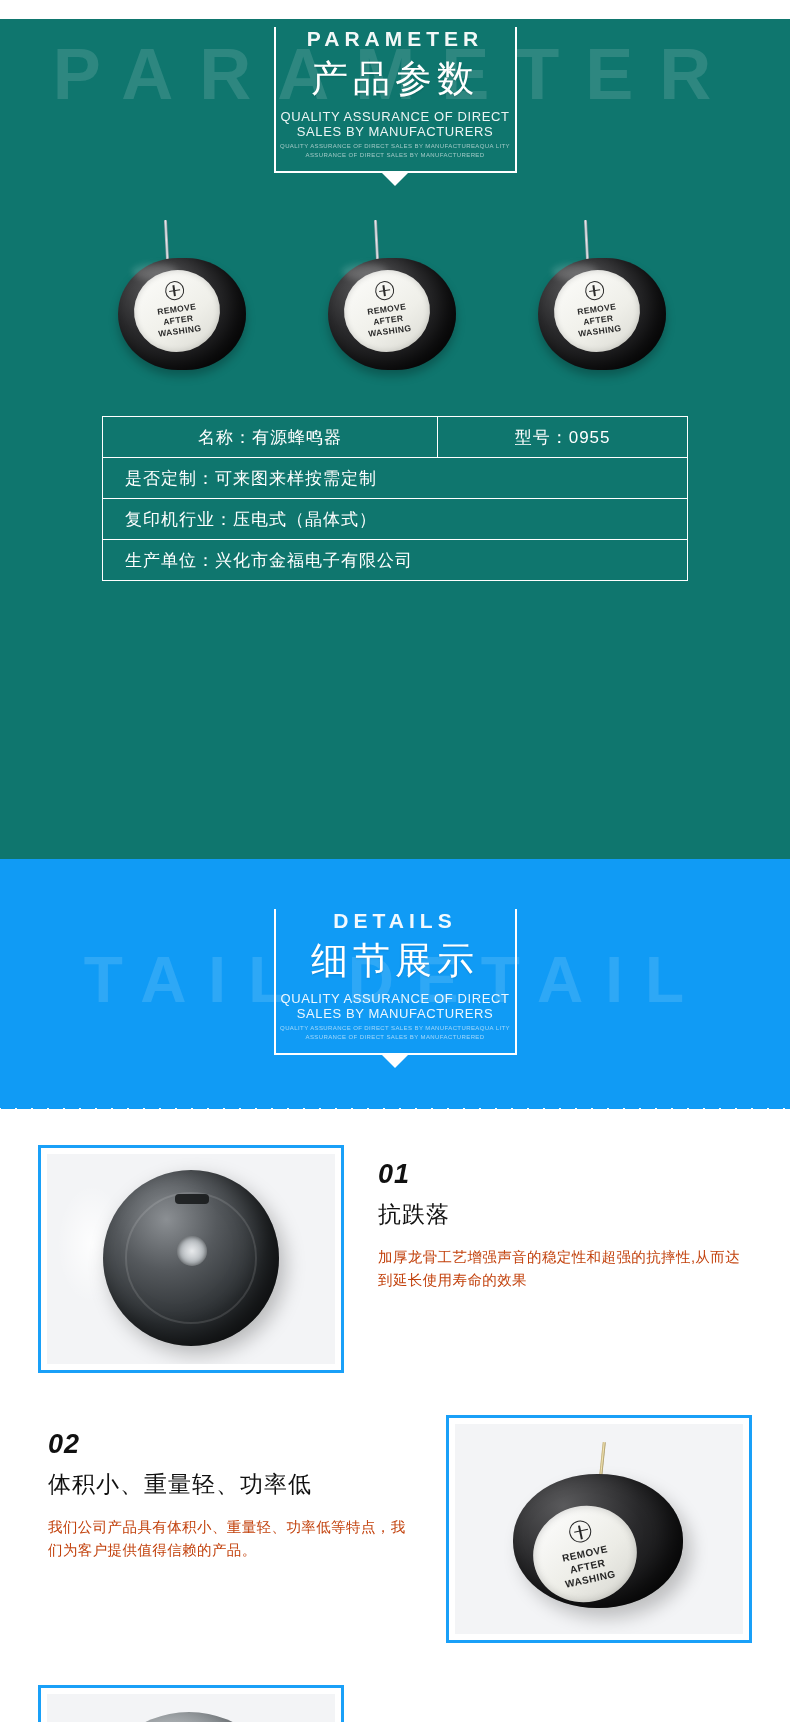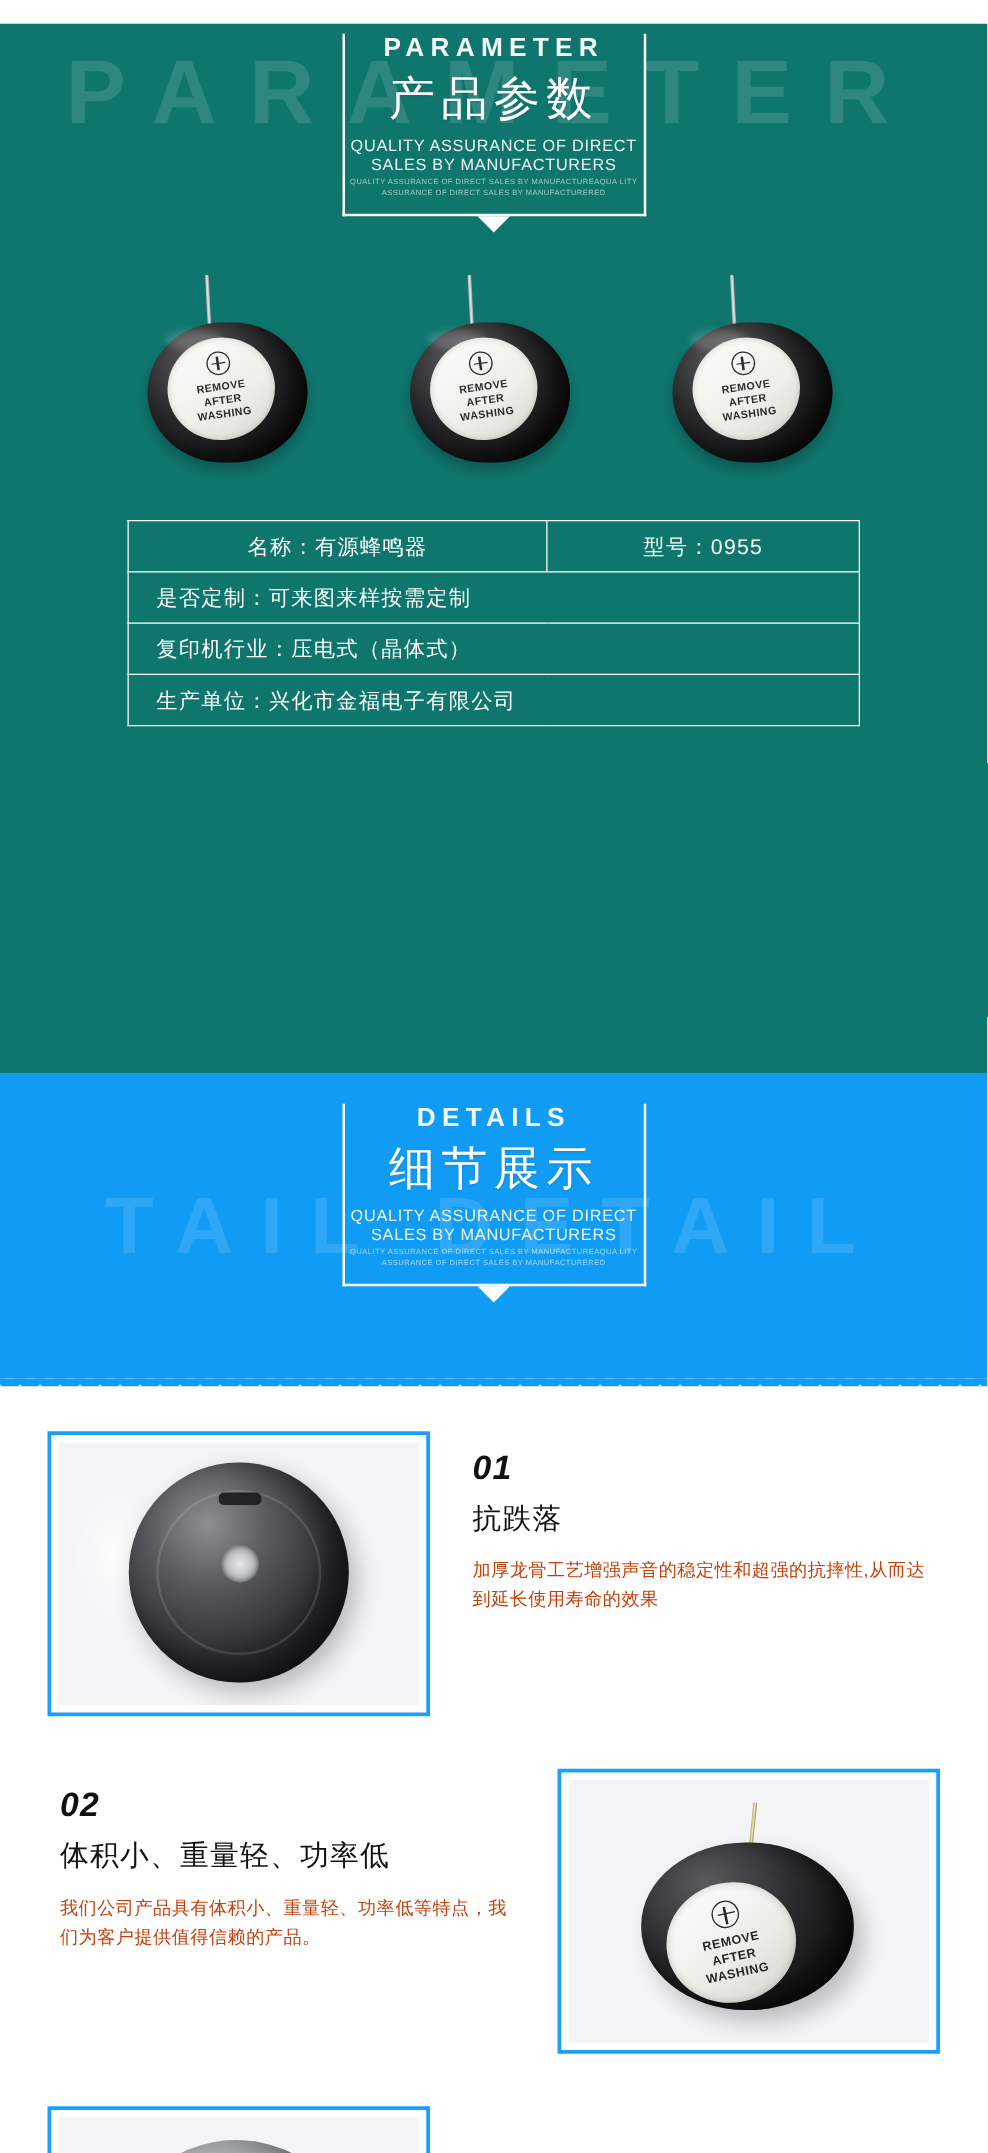--- a/index.html
+++ b/index.html
@@ -426,21 +426,21 @@
       </tr>
       <tr>
         <td colspan="2">生产单位：兴化市金福电子有限公司</td>
       </tr>
     </tbody>
       </table>
   </section>
 
   <section class="sec-details">
     <div class="ghost-text">TAIL DETAIL</div>
-    <div class="title-wrap" style="padding-top:16px;">
+    <div class="title-wrap" style="padding-top:42px;">
       <div class="title-box">
         <div class="en">DETAILS</div>
         <div class="cn">细节展示</div>
         <div class="sub1">QUALITY ASSURANCE OF DIRECT SALES BY MANUFACTURERS</div>
         <div class="sub2">QUALITY ASSURANCE OF DIRECT SALES BY MANUFACTUREAQUA
 LITY ASSURANCE OF DIRECT SALES BY MANUFACTURERED</div>
       </div>
       <div class="tri-down"></div>
     </div>
     <div class="zigzag"></div>

